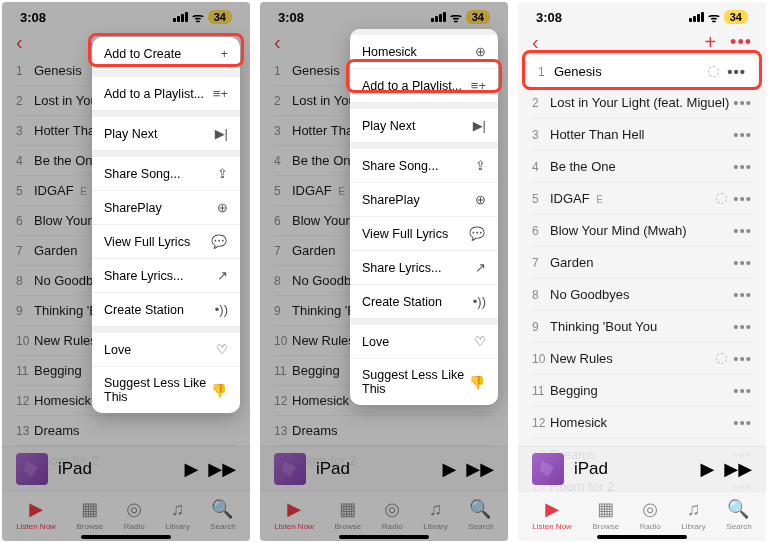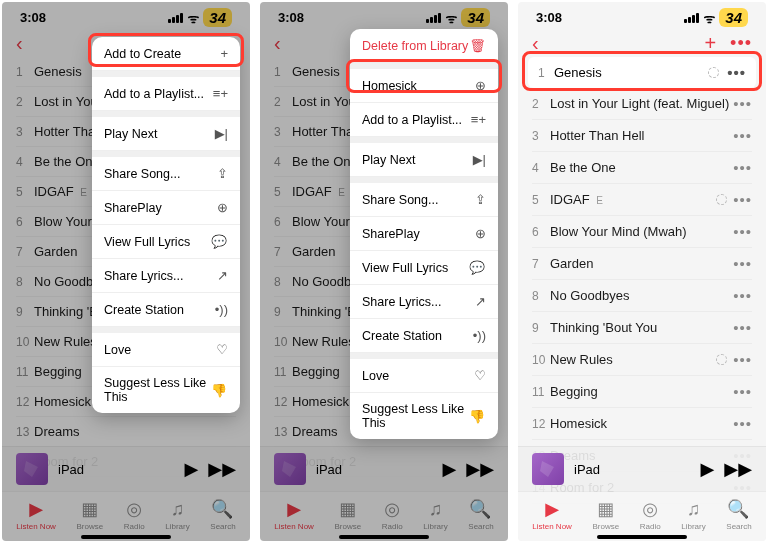--- a/index.html
+++ b/index.html
@@ -5,37 +5,37 @@
 * { box-sizing: border-box; margin: 0; padding: 0; }
 body { font-family: -apple-system, Helvetica, Arial, sans-serif; background: #fff; font-size: 13px; }
 .container { display: flex; gap: 10px; padding: 2px; }
 .phone { width: 251px; height: 539px; background: #f5f5f5; border-radius: 4px; position: relative; overflow: hidden; }
 .statusbar { display: flex; justify-content: space-between; align-items: center; padding: 6px 18px 2px; font-size: 13px; font-weight: 600; }
 .statusbar .right { display: flex; align-items: center; gap: 4px; }
 .sig { display: flex; align-items: flex-end; gap: 1px; }
 .sig span { width: 3px; background: #000; border-radius: 1px; }
 .sig span:nth-child(1){height:4px}.sig span:nth-child(2){height:6px}.sig span:nth-child(3){height:8px}.sig span:nth-child(4){height:10px}
 .wifi { font-size: 13px; }
-.batt { background: #ffd84d; border-radius: 6px; padding: 1px 6px; font-size: 15px; font-weight: 700; font-style: italic; }
+.batt { background: #ffd84d; border-radius: 6px; padding: 1px 6px; font-size: 11px; font-weight: 700; }
 .header { display: flex; align-items: center; justify-content: space-between; padding: 6px 14px; height: 28px; }
 .back { color: #e63946; font-size: 20px; font-weight: 300; }
 .hdr-actions { display: flex; gap: 14px; align-items: center; }
 .hdr-plus { color: #e63946; font-size: 20px; font-weight: 400; }
 .hdr-more { color: #e63946; font-size: 18px; letter-spacing: 1px; }
 .tracklist { padding: 0 14px; }
 .track { display: flex; align-items: center; padding: 7px 0; font-size: 13px; color: #1a1a1a; border-bottom: 1px solid rgba(0,0,0,0.04); }
 .track .num { width: 18px; color: #8a8a8a; font-size: 12px; }
 .track .title { flex: 1; white-space: nowrap; overflow: hidden; text-overflow: ellipsis; }
 .track .e { font-size: 10px; color: #999; margin-left: 3px; }
 .track .more { color: #8a8a8a; font-size: 15px; letter-spacing: 1px; }
 .track .dlind { width: 11px; height: 11px; border: 1.2px dashed #bbb; border-radius: 50%; margin-right: 6px; }
 .nowplaying { position: absolute; bottom: 50px; left: 0; right: 0; display: flex; align-items: center; padding: 6px 14px; background: rgba(240,240,240,0.9); border-top: 1px solid rgba(0,0,0,0.05); }
 .npart { width: 32px; height: 32px; background: linear-gradient(135deg,#a567c9,#8041a8); border-radius: 4px; margin-right: 10px; position: relative; }
 .npart::after { content:""; position:absolute; inset:6px; background: rgba(255,255,255,0.15); clip-path: polygon(20% 10%, 80% 40%, 50% 90%, 10% 60%); }
-.nptitle { flex: 1; font-size: 13px; }
+.nptitle { flex: 1; font-size: 17px; }
 .npctrl { display: flex; gap: 10px; font-size: 18px; }
 .tabbar { position: absolute; bottom: 0; left: 0; right: 0; display: flex; justify-content: space-around; align-items: center; padding: 6px 4px 10px; background: rgba(245,245,245,0.92); border-top: 1px solid rgba(0,0,0,0.05); }
 .tab { display: flex; flex-direction: column; align-items: center; font-size: 8px; color: #8a8a8a; gap: 2px; }
 .tab.active { color: #e63946; }
 .tab .ticon { font-size: 18px; }
 .homebar { position: absolute; bottom: 2px; left: 50%; transform: translateX(-50%); width: 90px; height: 4px; background: #000; border-radius: 3px; }
 .dim { position: absolute; inset: 0; background: rgba(0,0,0,0.28); }
 .menu { position: absolute; right: 10px; background: #fff; border-radius: 10px; width: 148px; font-size: 12.5px; box-shadow: 0 6px 20px rgba(0,0,0,0.25); overflow: hidden; }
 .menu .mi { display: flex; justify-content: space-between; align-items: center; padding: 9px 12px; border-bottom: 1px solid #eee; }
 .menu .mi:last-child { border-bottom: none; }
@@ -344,24 +344,20 @@
         </div>
         <div class="tab">
           <span class="ticon">🔍</span>
           <span>Search</span>
         </div>
       </div>
   <div class="homebar"></div>
   <div class="dim"></div>
 
   <div class="menu" style="top:27px">
-    <div class="mi danger">
-      <span>Delete from Library</span>
-      <span class="micon">🗑</span>
-    </div>
     <div class="sep"></div>
     <div class="mi">
       <span>Homesick</span>
       <span class="micon">⊕</span>
     </div>
     <div id="menuB-items">
           <div class="mi">
             <span>Add to a Playlist...</span>
             <span class="micon">≡+</span>
           </div>

